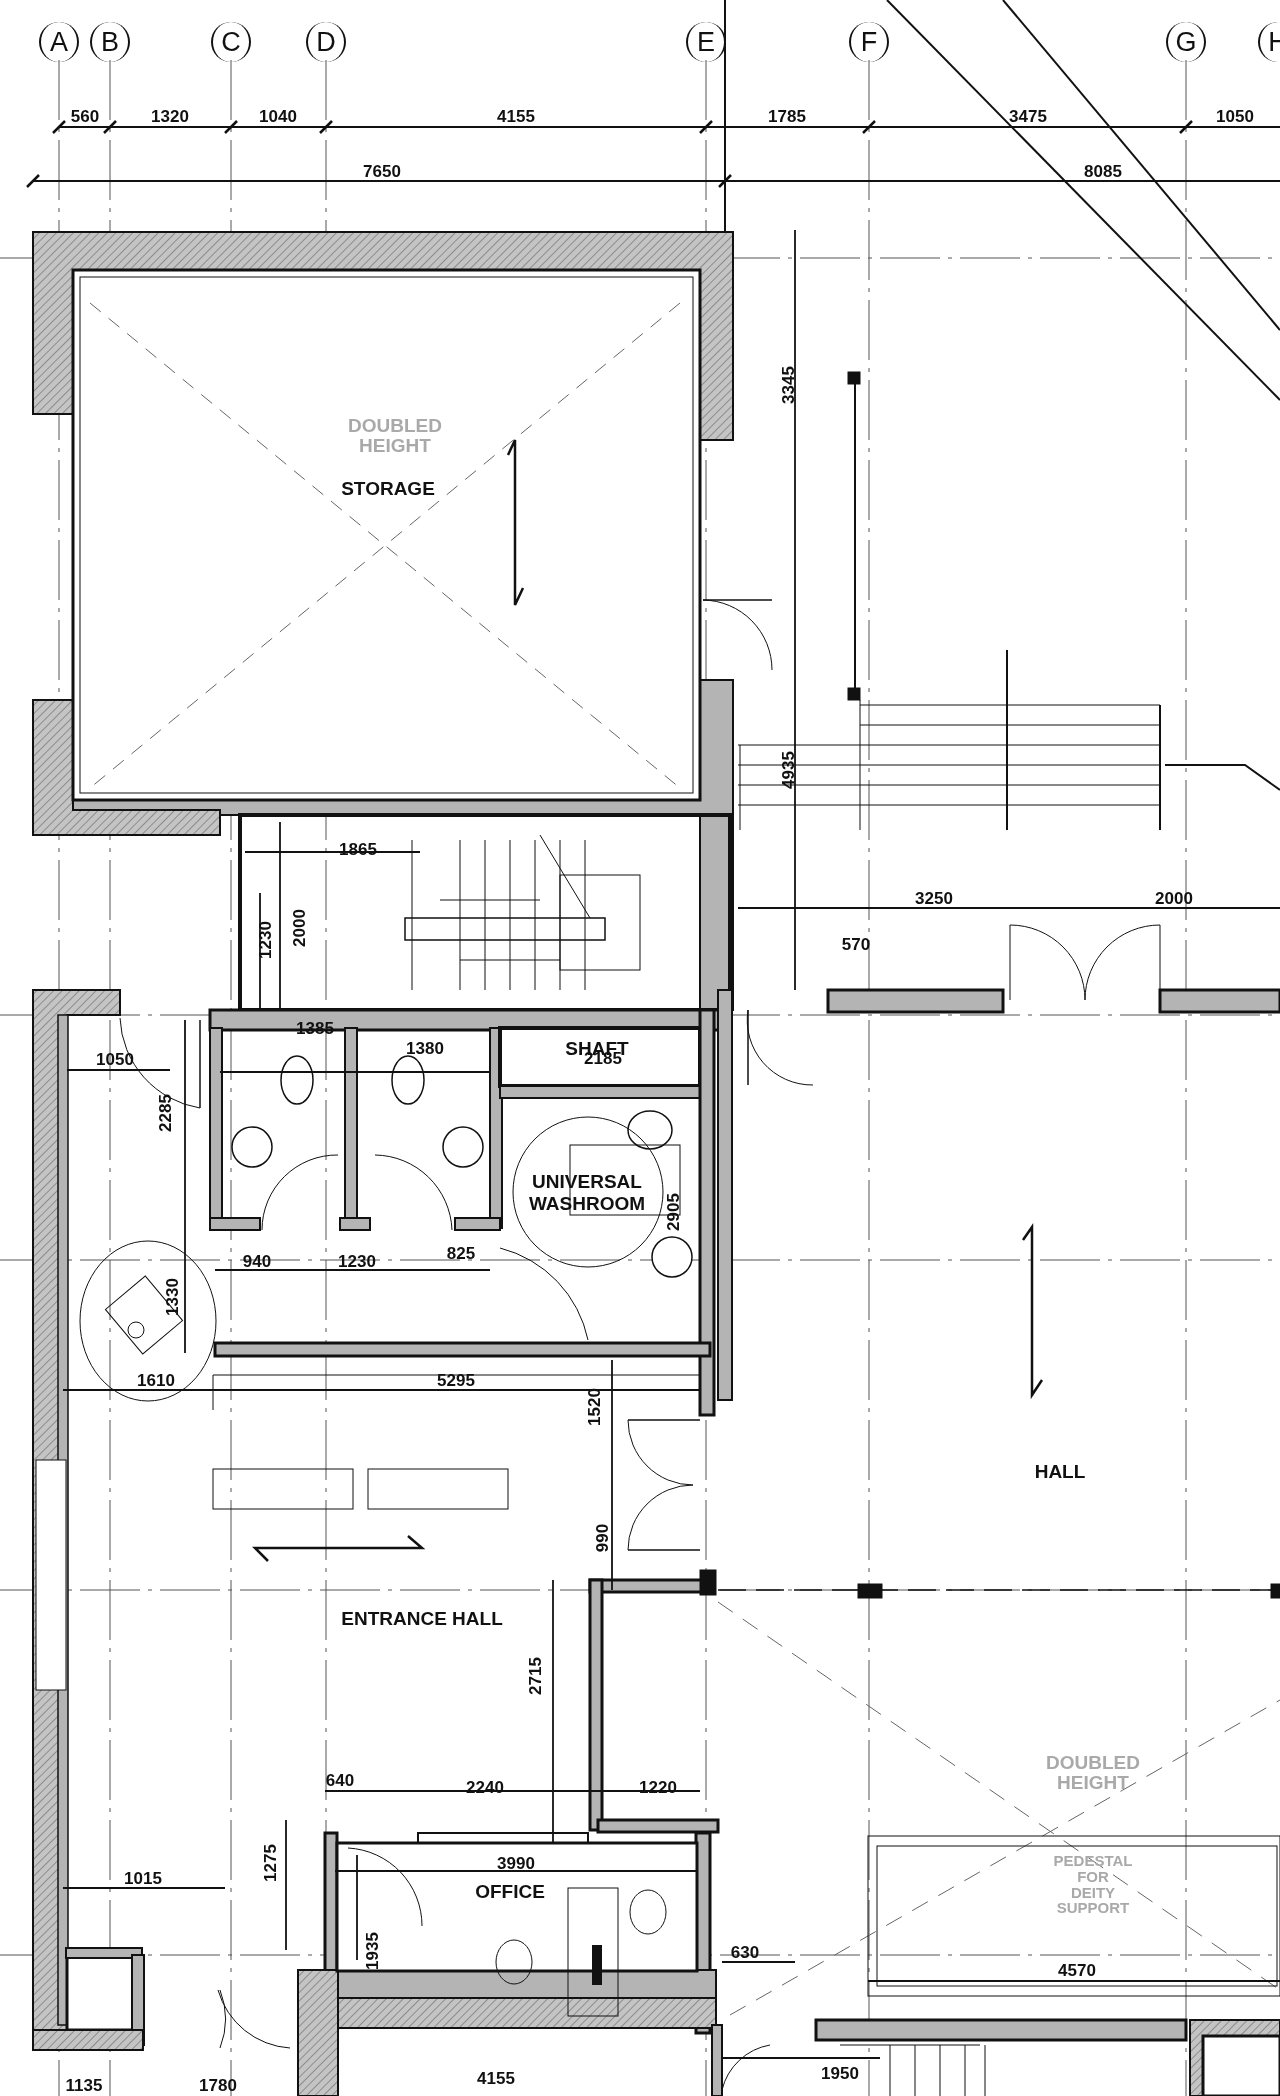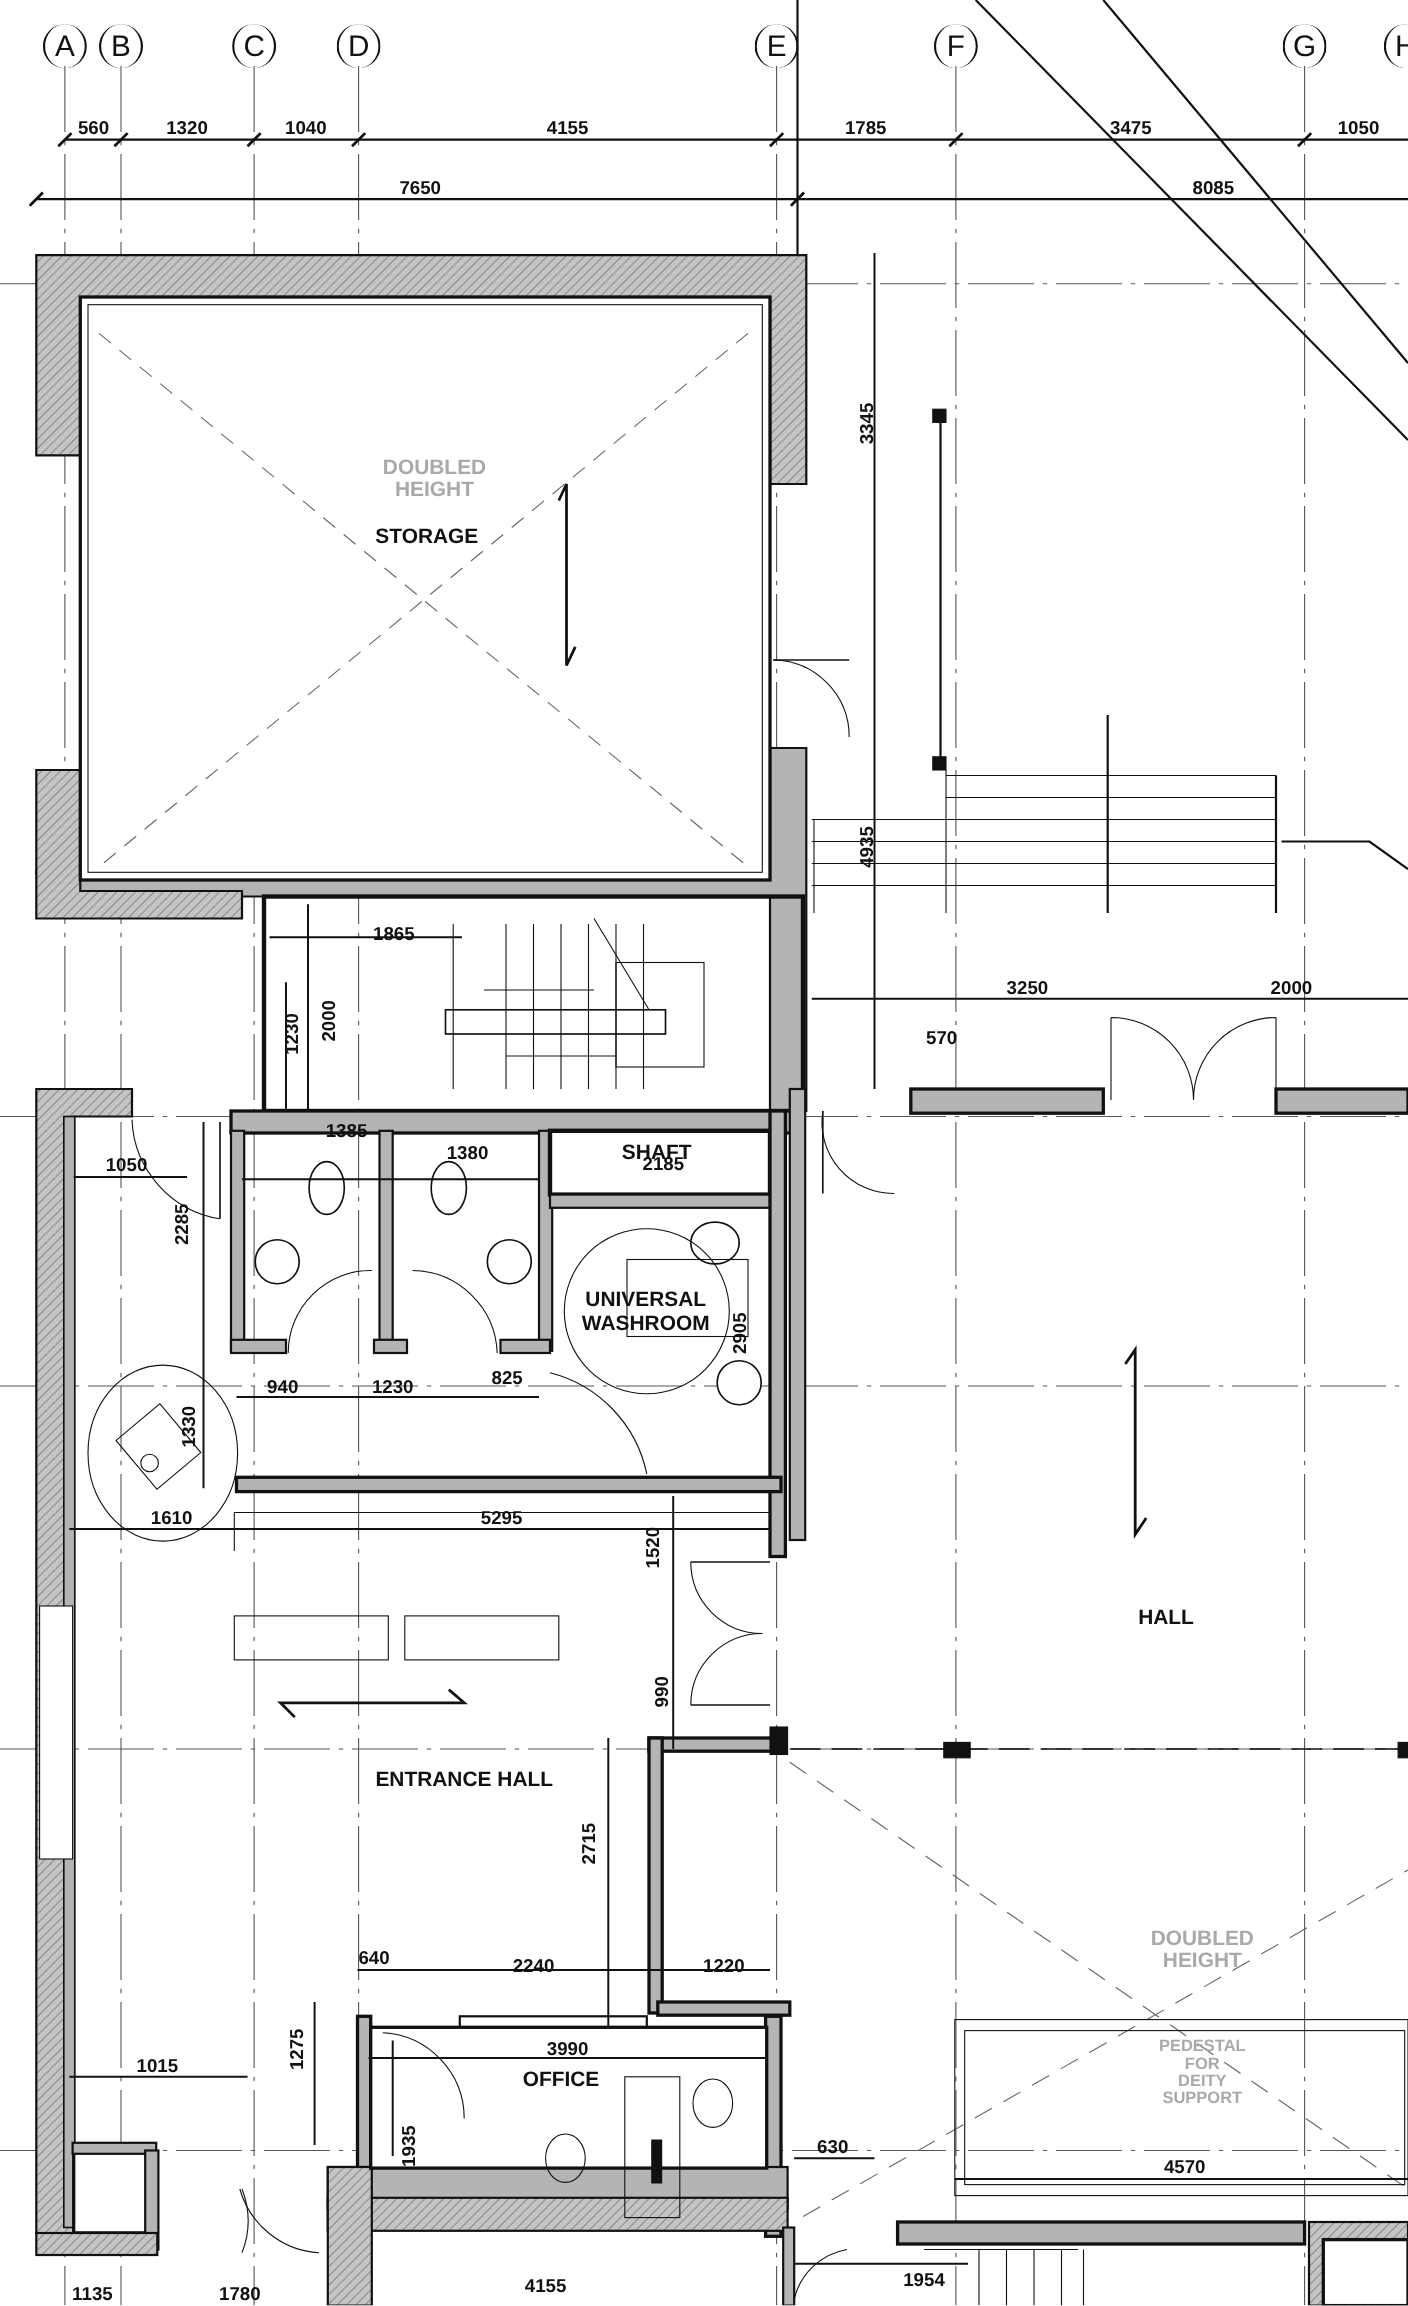--- a/index.html
+++ b/index.html
@@ -344,19 +344,19 @@
   <span class="lbl dim vert" style="left:594px;top:1407px;">1520</span>
   <span class="lbl dim vert" style="left:602px;top:1538px;">990</span>
   <span class="lbl dim vert" style="left:535px;top:1676px;">2715</span>
   <span class="lbl dim" style="left:340px;top:1780px;">640</span>
   <span class="lbl dim" style="left:485px;top:1787px;">2240</span>
   <span class="lbl dim" style="left:658px;top:1787px;">1220</span>
   <span class="lbl dim vert" style="left:270px;top:1863px;">1275</span>
   <span class="lbl dim" style="left:516px;top:1863px;">3990</span>
   <span class="lbl dim" style="left:143px;top:1878px;">1015</span>
   <span class="lbl dim vert" style="left:372px;top:1951px;">1935</span>
-  <span class="lbl dim" style="left:745px;top:1952px;margin-left:12px;">630</span>
+  <span class="lbl dim" style="left:745px;top:1952px;">630</span>
   <span class="lbl dim" style="left:1077px;top:1970px;">4570</span>
   <span class="lbl dim" style="left:84px;top:2085px;">1135</span>
   <span class="lbl dim" style="left:218px;top:2085px;">1780</span>
   <span class="lbl dim" style="left:496px;top:2078px;">4155</span>
-  <span class="lbl dim" style="left:840px;top:2073px;">1954</span>
+  <span class="lbl dim" style="left:840px;top:2073px;">1950</span>
 </div>
 
 </body></html>

